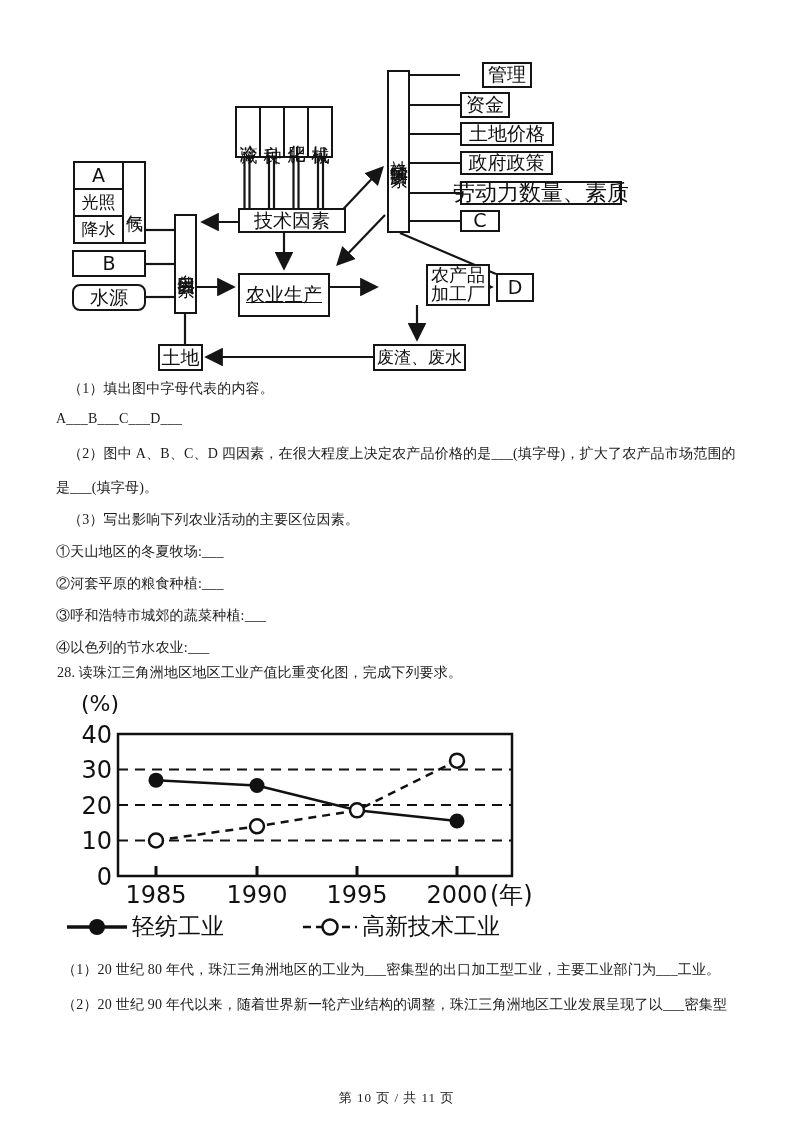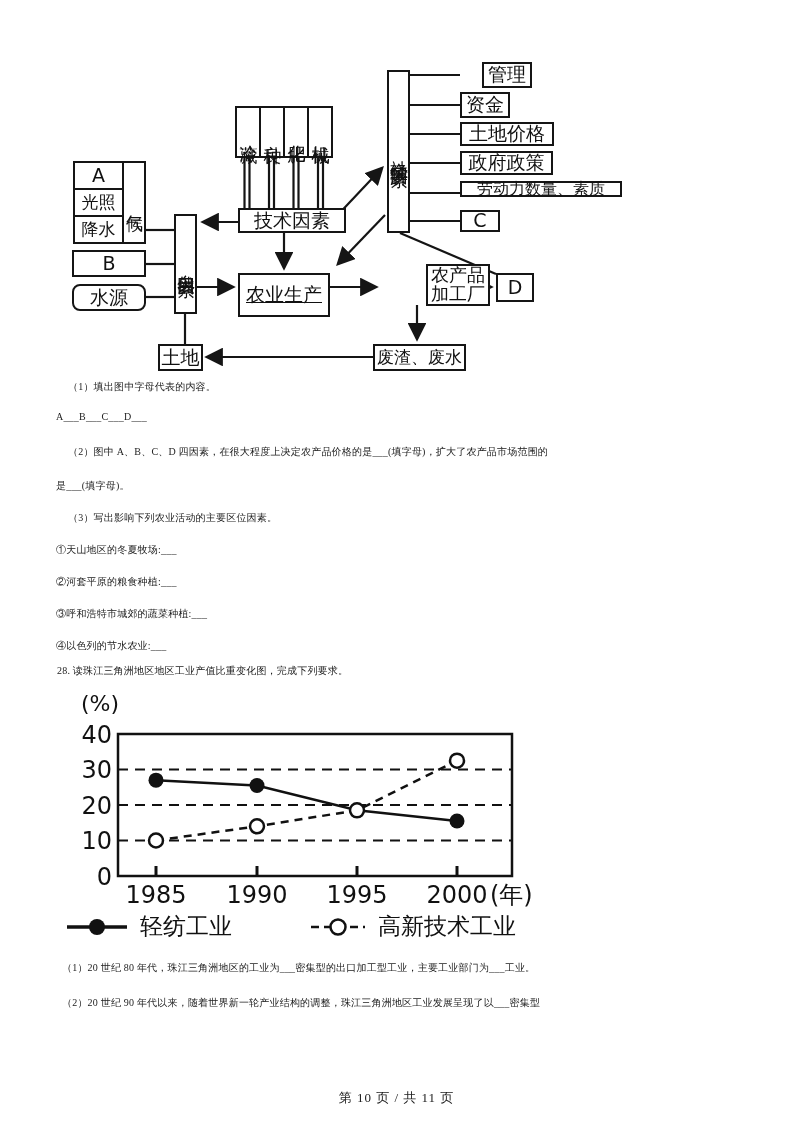--- a/index.html
+++ b/index.html
@@ -17,27 +17,27 @@
         border-right:2px solid #151515;}
   .cellrow .cell:last-child{border-right:none;}
   .climate{display:flex;align-items:stretch;padding:0;}
   .climate .left{width:47px;display:flex;flex-direction:column;}
   .climate .left .crow{flex:1;display:flex;align-items:center;justify-content:center;
         border-bottom:2px solid #151515;}
   .climate .left .crow:last-child{border-bottom:none;}
   .climate .right{flex:1;border-left:2px solid #151515;display:flex;align-items:center;justify-content:center;}
   svg.lines{position:absolute;left:0;top:0;}
   
-  .tline{position:absolute;font-size:10px;white-space:nowrap;letter-spacing:0.2px;}
+  .tline{position:absolute;font-size:14px;white-space:nowrap;letter-spacing:0.2px;}
   .ylab{position:absolute;font-family:"DejaVu Sans","Liberation Sans",sans-serif;font-size:22px;color:#111;}
   .chart{position:absolute;}
   .chart text{font-family:"DejaVu Sans","Liberation Sans",sans-serif;fill:#111;}
   .legend{position:absolute;display:flex;align-items:center;gap:78px;
         font-family:"DejaVu Sans","Liberation Sans",sans-serif;font-size:23px;color:#111;}
-  .legend .item{display:flex;align-items:center;gap:12px;justify-content:center;}
+  .legend .item{display:flex;align-items:center;gap:4px;justify-content:center;}
   .footer{position:absolute;left:0;right:0;text-align:center;font-size:13px;color:#222;letter-spacing:1px;}
 </style>
 </head>
 <body>
 
 <div class="page">
 
   <svg class="lines" width="793" height="380" viewBox="0 0 793 380">
     <defs>
       <marker id="arr" viewBox="0 0 10 10" refX="8.5" refY="5" markerWidth="8.5" markerHeight="8.5" orient="auto-start-reverse">
@@ -87,21 +87,21 @@
     </div>
   <div class="dbox" style="left:460px;top:92px;width:50px;height:26px;">
       <span>资金</span>
     </div>
   <div class="dbox" style="left:460px;top:122px;width:94px;height:24px;">
       <span>土地价格</span>
     </div>
   <div class="dbox" style="left:460px;top:151px;width:93px;height:24px;">
       <span>政府政策</span>
     </div>
-  <div class="dbox" style="left:460px;top:181px;width:162px;height:16px;font-size:16px;">
+  <div class="dbox" style="left:460px;top:181px;width:162px;height:24px;font-size:22px;">
       <span>劳动力数量、素质</span>
     </div>
   <div class="dbox" style="left:460px;top:210px;width:40px;height:22px;">
       <span>C</span>
     </div>
 
   <div class="dbox vtext" style="left:387px;top:70px;width:23px;height:163px;font-size:18px;letter-spacing:2px;">
       <span>社会经济因素</span>
     </div>
 

